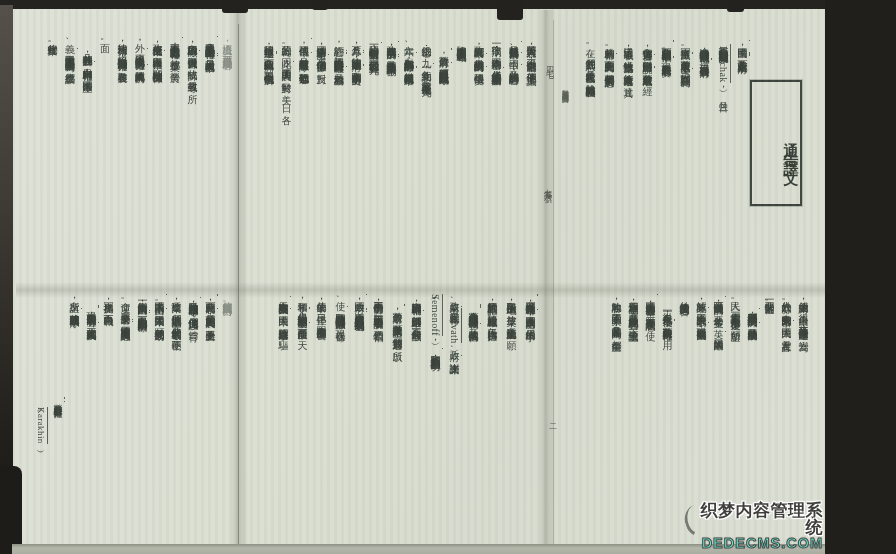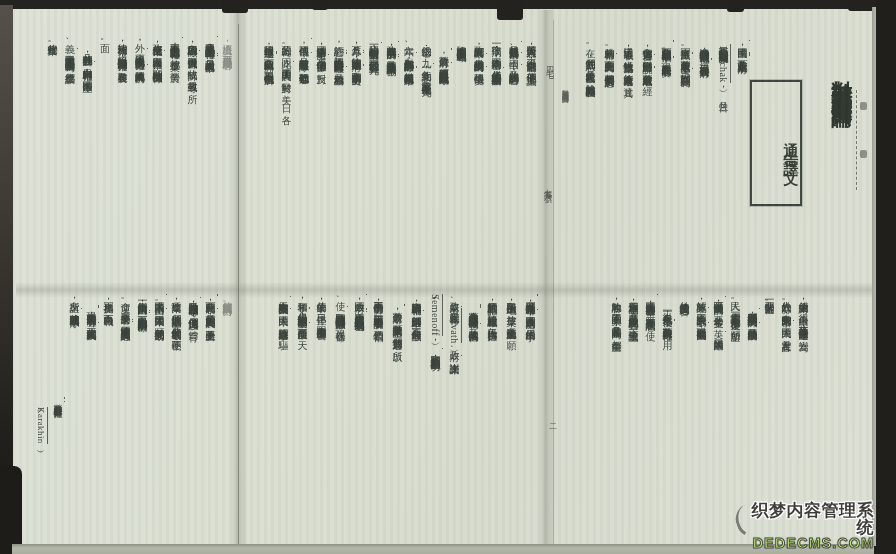--- a/index.html
+++ b/index.html
@@ -1,17 +1,17 @@
 <!DOCTYPE html>
 <html><head>
 <meta charset="utf-8">
 <style>
   html,body{margin:0;padding:0;background:#211f1c;}
-  .stage{position:relative;width:876px;height:554px;overflow:hidden;
-         font-family:"Liberation Serif","DejaVu Serif",serif;background:#211f1c;}
+  .stage{position:relative;width:780px;height:554px;overflow:hidden;
+         font-family:"Liberation Serif","DejaVu Serif",serif;background:#211f1c;padding-left:45px;}
   
   .paper{position:absolute;left:12px;top:7px;width:862px;height:539px;
          background:linear-gradient(105deg,#dde1d6 0%,#dadfd2 35%,#d6dbce 60%,#dce0d4 100%);}
   .paper-texture{position:absolute;left:12px;top:7px;width:862px;height:539px;pointer-events:none;
          background:repeating-linear-gradient(90deg,rgba(90,95,85,.045) 0 3px,rgba(255,255,255,.03) 3px 7px);}
   
   .gutter-v{position:absolute;top:10px;height:536px;width:18px;pointer-events:none;
          background:linear-gradient(90deg,rgba(255,255,255,0),rgba(104,110,96,.30) 45%,rgba(255,255,255,0));}
   .gutter-h{position:absolute;left:16px;width:856px;height:16px;pointer-events:none;
          background:linear-gradient(180deg,rgba(255,255,255,0),rgba(104,110,96,.26) 50%,rgba(255,255,255,0));}
@@ -51,21 +51,21 @@
   .margin-note{position:absolute;writing-mode:vertical-rl;text-orientation:upright;
           color:#4a5148;}
   .prev-edge{position:absolute;left:856px;top:90px;height:100px;width:0;
           border-left:1px dashed #6e7367;}
   .smudge{position:absolute;width:7px;height:8px;background:#565b51;opacity:.6;border-radius:2px;filter:blur(.4px);}
   
   .watermark{position:absolute;right:2px;bottom:3px;width:130px;text-align:right;
           font-family:"Liberation Sans","DejaVu Sans",sans-serif;line-height:1.02;}
   .wm-cn{font-size:17px;font-weight:bold;color:#3f3e3b;letter-spacing:.5px;
           text-shadow:1px 1px 0 #fff,-1px -1px 0 #fff,1px -1px 0 #fff,-1px 1px 0 #fff,0 0 3px #fff;}
-  .wm-en{font-size:14.5px;font-weight:bold;color:#bef264;letter-spacing:1px;
+  .wm-en{font-size:14.5px;font-weight:bold;color:#5eead4;letter-spacing:1px;
           -webkit-text-stroke:1px #4a4a46;text-shadow:0 0 2px #777;}
   .wm-swoosh{position:absolute;left:-8px;top:2px;width:26px;height:30px;
           border-left:3px solid #5a5a55;border-bottom:3px solid rgba(90,90,85,.0);
           border-radius:50%;transform:rotate(-18deg);opacity:.75;}
 </style>
 </head>
 <body>
 
 <div class="stage">
 

